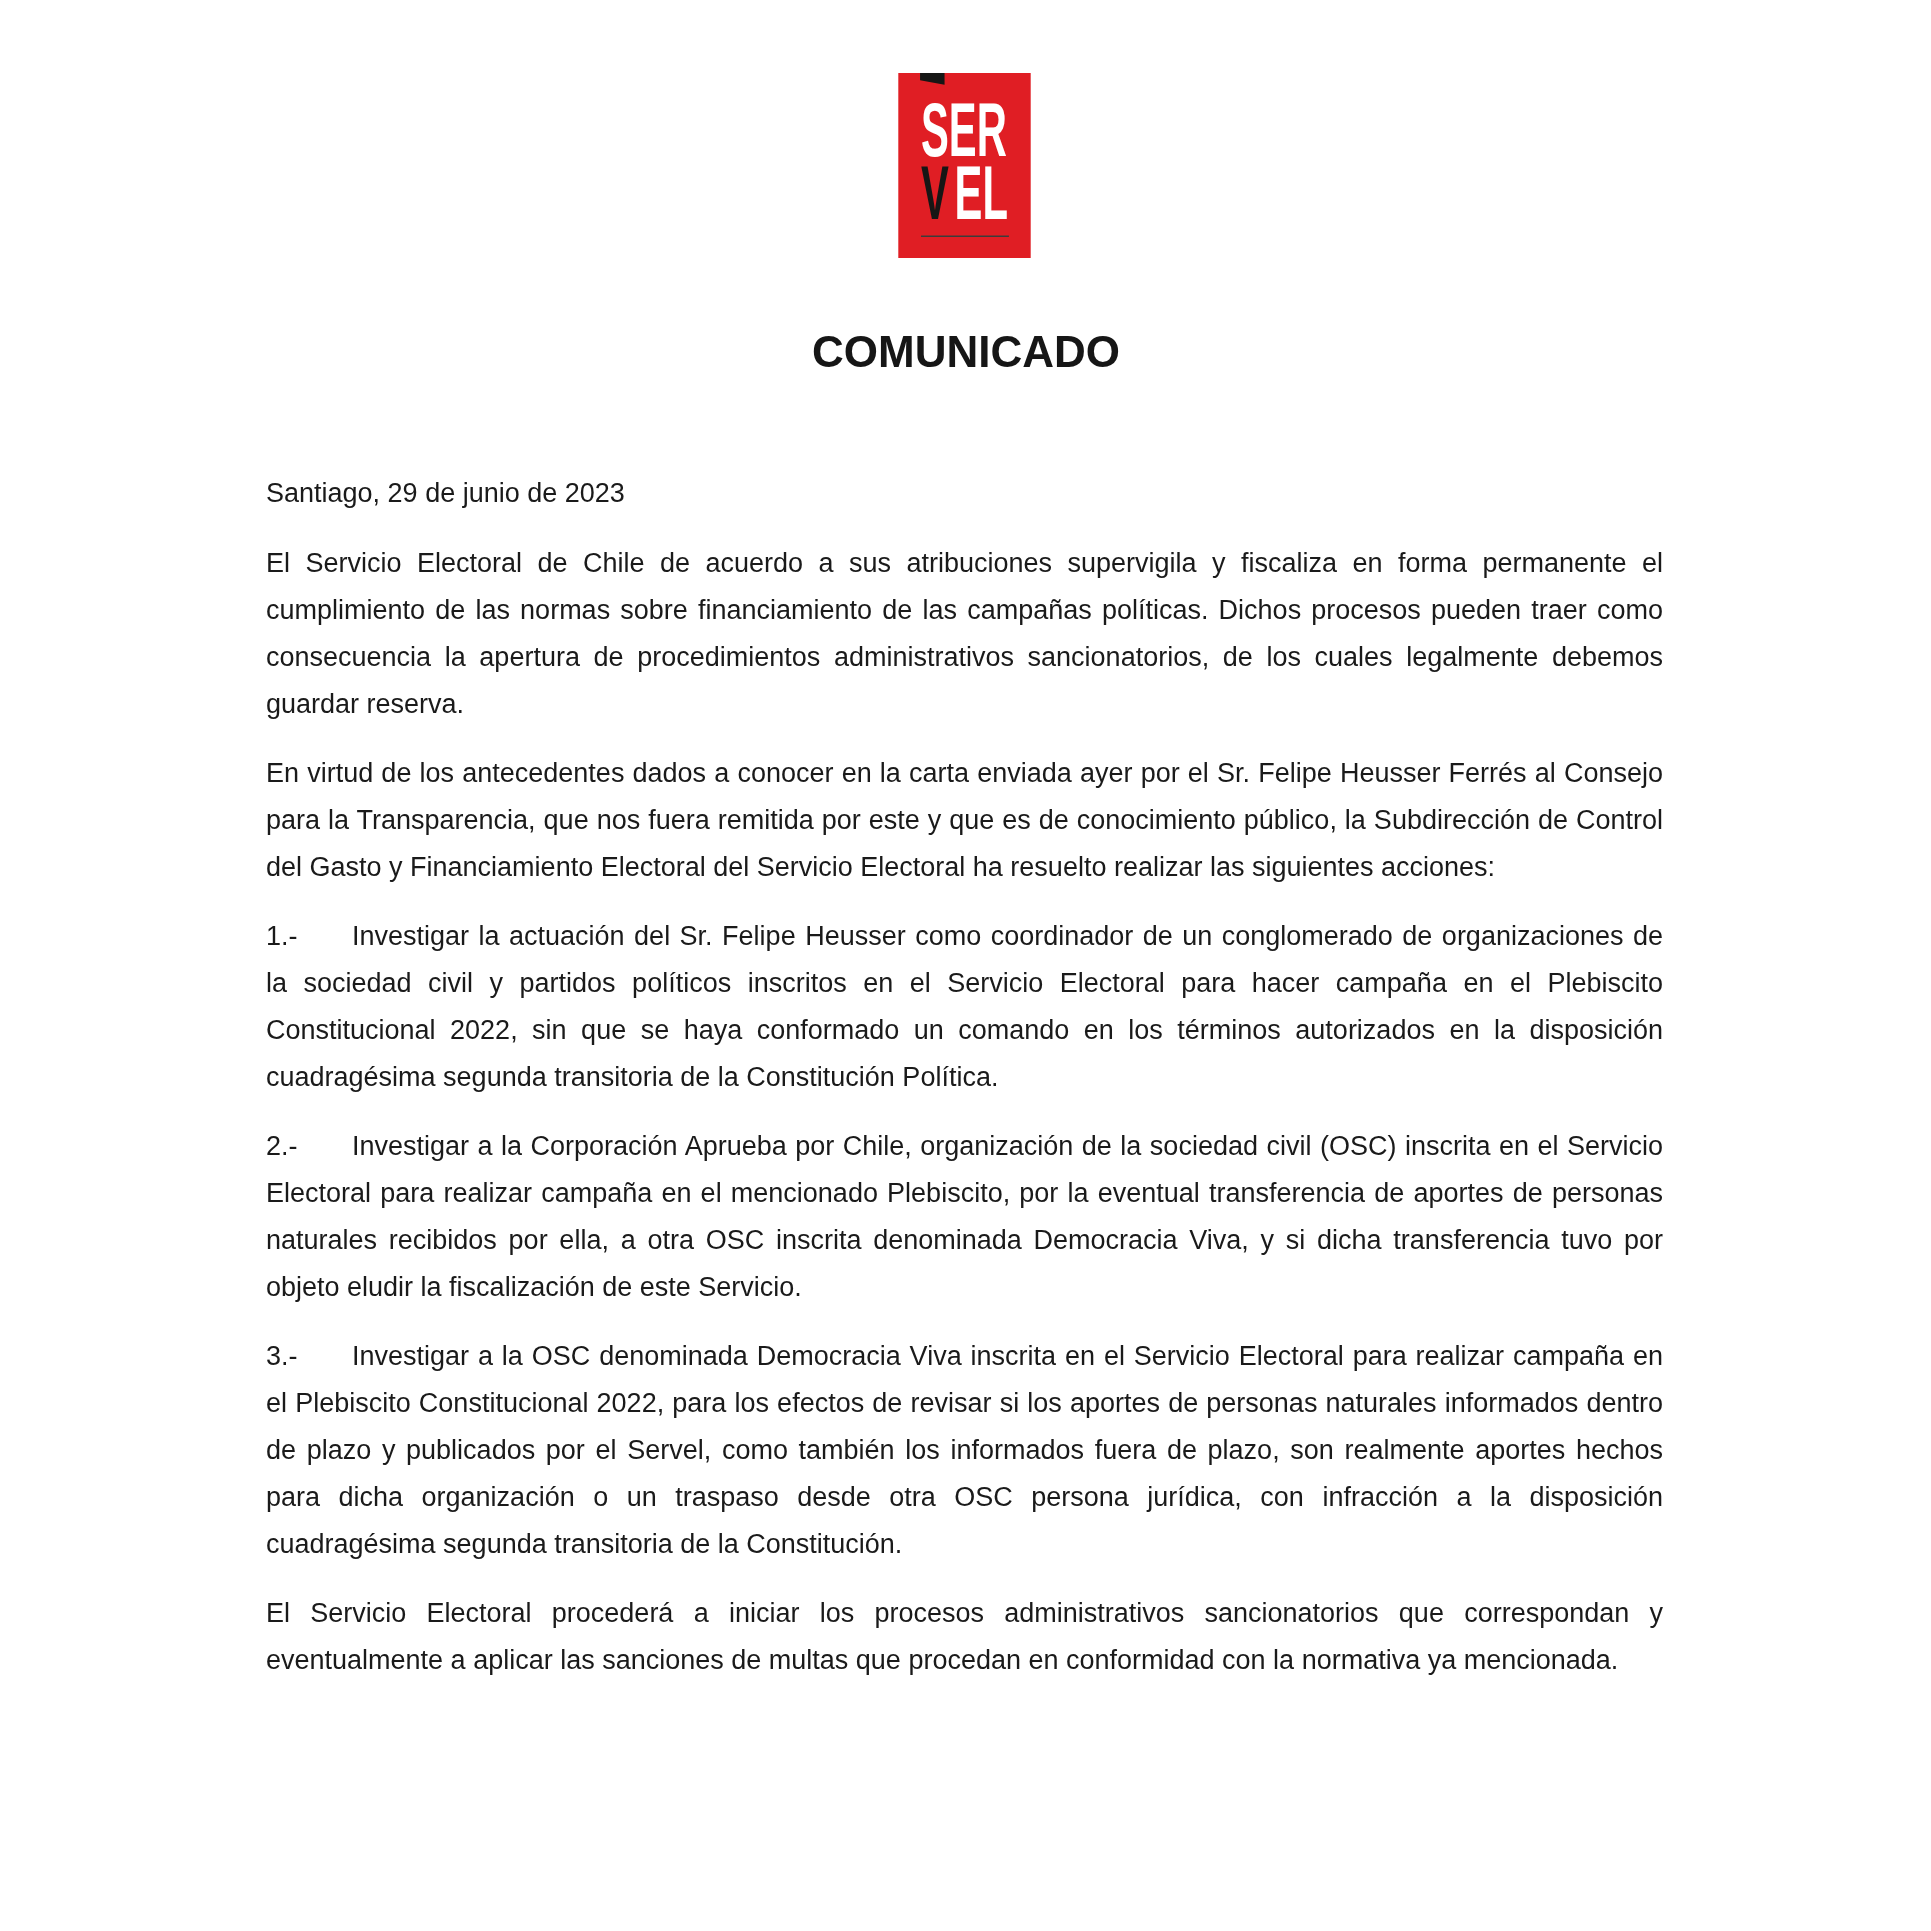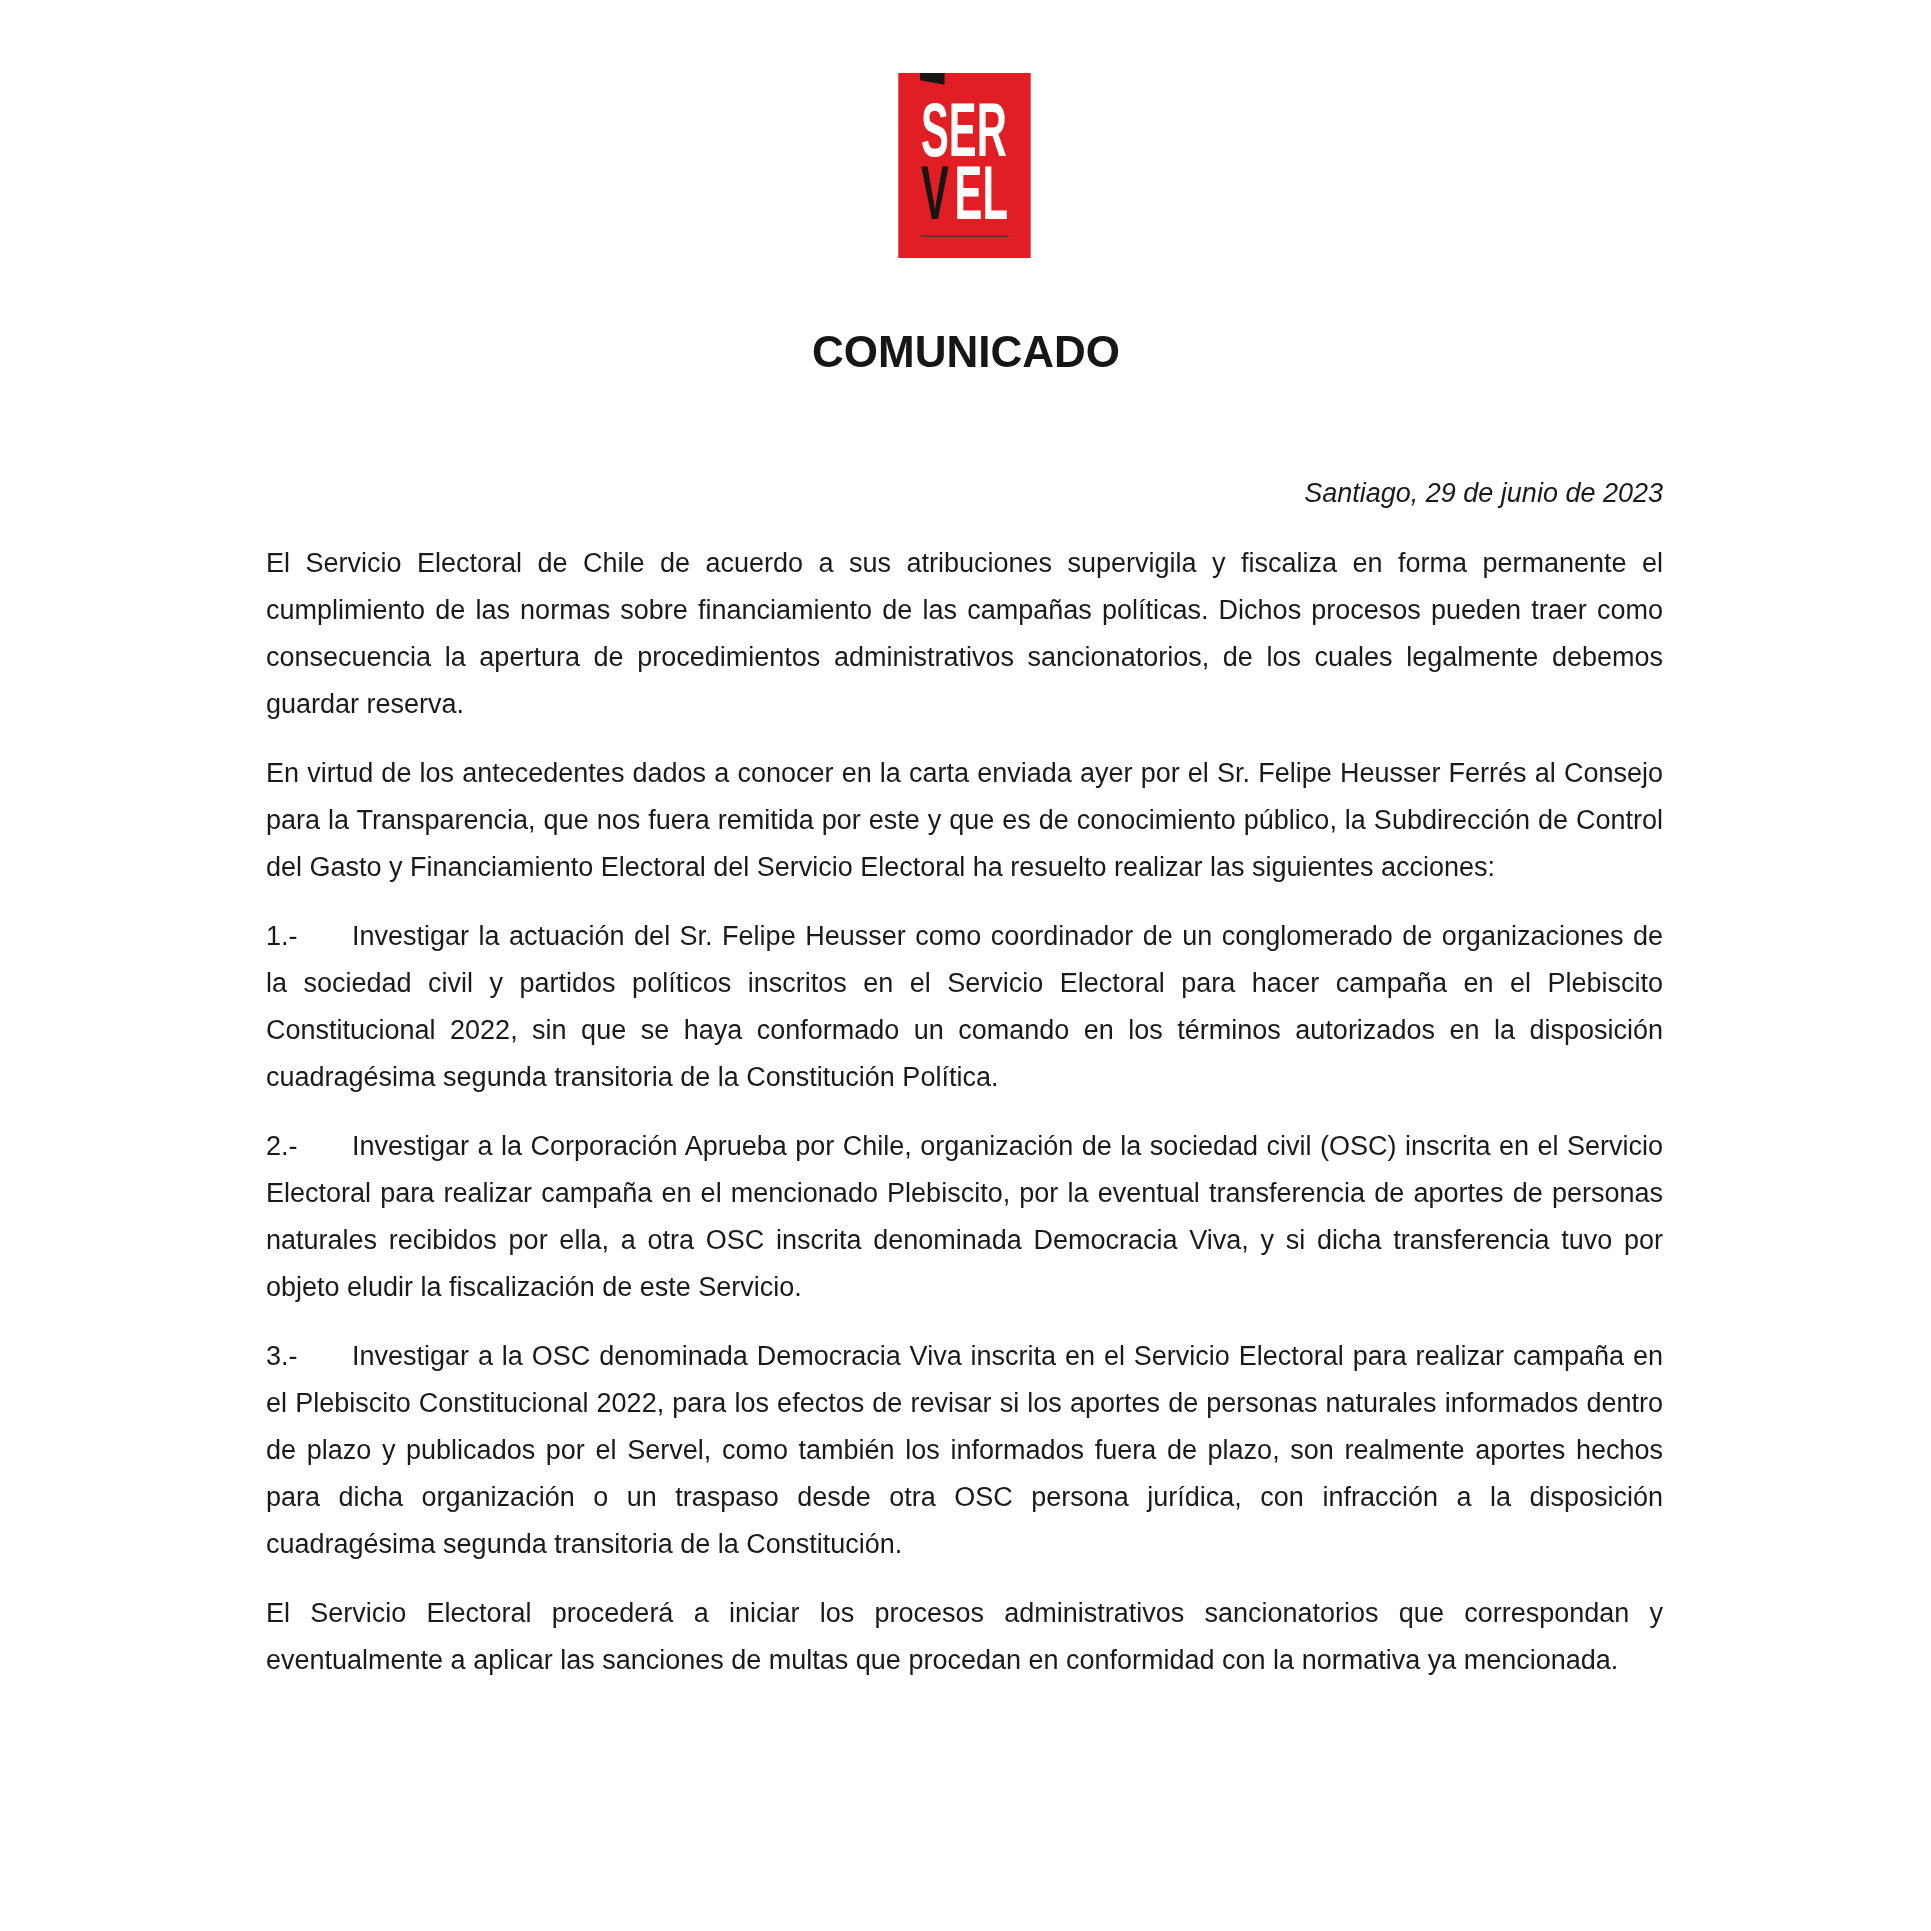--- a/index.html
+++ b/index.html
@@ -33,23 +33,21 @@
   .content {
     position: absolute;
     left: 266px;
     top: 470px;
     width: 1397px;
     font-size: 27px;
     line-height: 47px;
     color: #1a1a1a;
   }
   .dateline {
-    text-align: right;
     margin: 0 0 23px 0;
-    font-style: italic;
   }
   p.para {
     text-align: justify;
     margin: 0 0 22px 0;
   }
   .numtab {
     display: inline-block;
     width: 86px;
   }
 </style>

